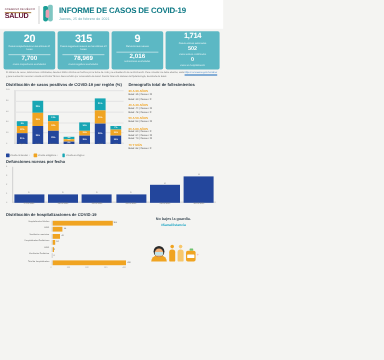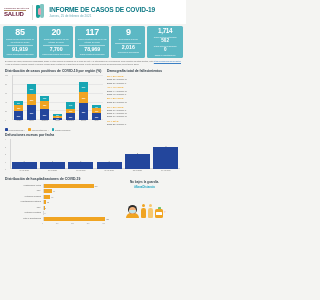--- a/index.html
+++ b/index.html
@@ -124,35 +124,28 @@
         <div class="e3"></div>
     </div>
     <div class="hdr-txt">
       <div class="hdr-title">INFORME DE CASOS DE COVID-19</div>
       <div class="hdr-sub">Jueves, 25 de febrero de 2021</div>
     </div>
   </div>
 
   <div class="cards">
     <div class="card">
-      <div class="c-num">85</div>
-      <div class="c-lbl">Casos nuevos confirmados en las últimas 24 horas</div>
-      <div class="c-div"></div>
-      <div class="c-num2">91,919</div>
-      <div class="c-lbl2">Casos acumulados confirmados</div>
-    </div>
-    <div class="card">
       <div class="c-num">20</div>
       <div class="c-lbl">Casos sospechosos en las últimas 24 horas</div>
       <div class="c-div"></div>
       <div class="c-num2">7,700</div>
       <div class="c-lbl2">Casos sospechosos acumulados</div>
     </div>
     <div class="card">
-      <div class="c-num">117</div>
+      <div class="c-num">315</div>
       <div class="c-lbl">Casos negativos nuevos en las últimas 24 horas</div>
       <div class="c-div"></div>
       <div class="c-num2">78,969</div>
       <div class="c-lbl2">Casos negativos acumulados</div>
     </div>
     <div class="card">
       <div class="c-num">9</div>
       <div class="c-lbl">Defunciones nuevas</div>
       <div class="c-div"></div>
       <div class="c-num2">2,016</div>

